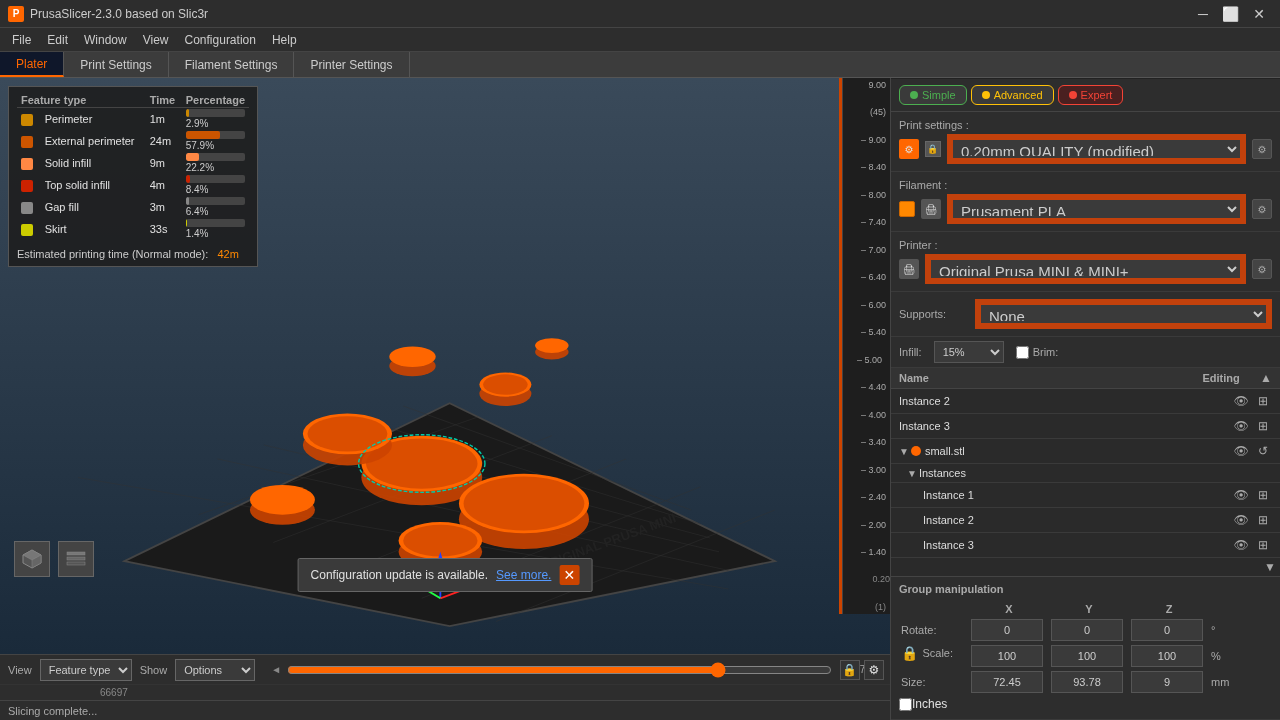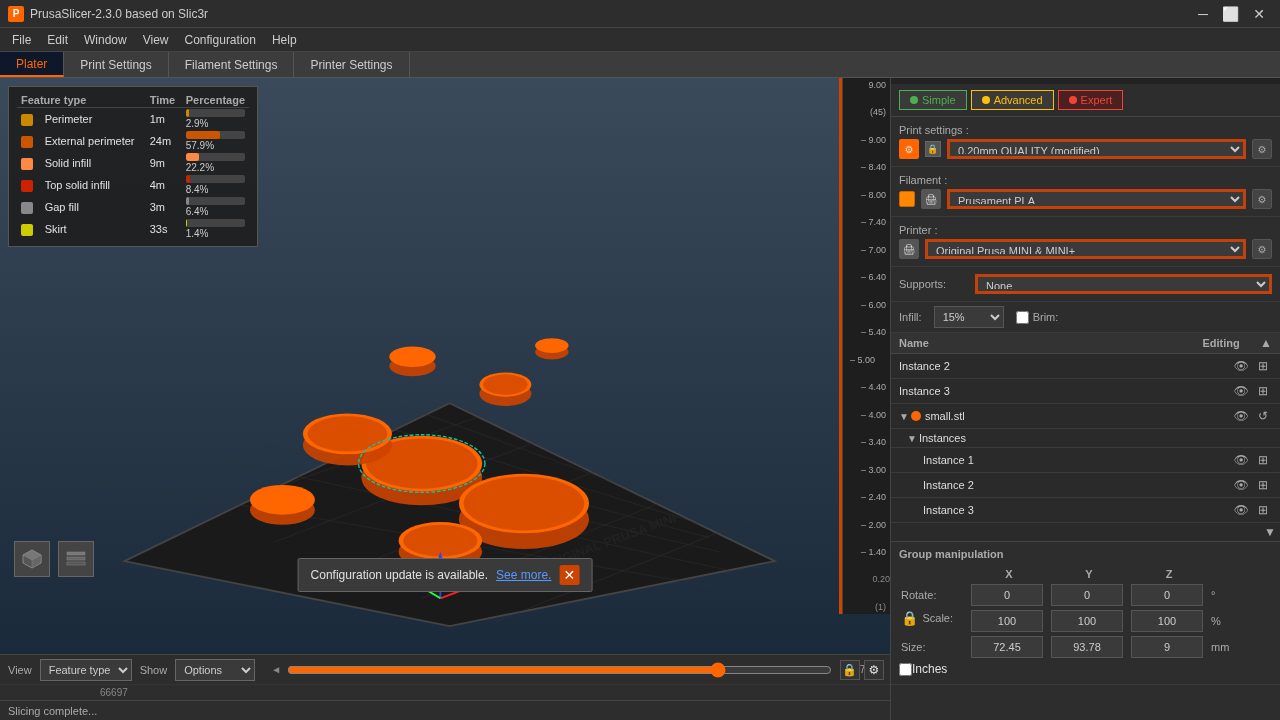--- a/index.html
+++ b/index.html
@@ -48,34 +48,34 @@
     .view-cube { width: 36px; height: 36px; background: #444; display: flex; align-items: center; justify-content: center; border: 1px solid #666; cursor: pointer; position: absolute; bottom: 35px; left: 8px; }
     .view-layers { width: 36px; height: 36px; background: #444; display: flex; align-items: center; justify-content: center; border: 1px solid #666; cursor: pointer; position: absolute; bottom: 35px; left: 52px; }
     .view-label { color: #aaa; font-size: 11px; }
     .view-dropdown { background: #3a3a3a; border: 1px solid #666; color: #ccc; font-size: 11px; padding: 2px 4px; height: 22px; }
     
     
     .right-panel { width: 390px; background: #2d2d2d; display: flex; flex-direction: column; border-left: 1px solid #444; overflow-y: auto; }
     
     
     .mode-buttons { display: flex; align-items: center; padding: 6px 8px; gap: 4px; border-bottom: 1px solid #444; }
-    .mode-btn { padding: 3px 10px; border: 1px solid #555; background: #3a3a3a; color: #ccc; cursor: pointer; font-size: 11px; display: flex; align-items: center; gap: 4px; border-radius: 0; }
+    .mode-btn { padding: 3px 10px; border: 1px solid #555; background: #3a3a3a; color: #ccc; cursor: pointer; font-size: 11px; display: flex; align-items: center; gap: 4px; border-radius: 6px; }
     .mode-btn.active-simple { border-color: #4caf50; color: #4caf50; }
     .mode-btn.active-advanced { border-color: #ffc107; color: #ffc107; }
     .mode-btn.active-expert { border-color: #f44336; color: #f44336; }
     .dot { width: 8px; height: 8px; border-radius: 50%; }
     .dot-green { background: #4caf50; }
     .dot-yellow { background: #ffc107; }
     .dot-red { background: #f44336; }
     
     
     .rp-section { padding: 4px 8px; border-bottom: 1px solid #3a3a3a; }
     .rp-row { display: flex; align-items: center; margin: 3px 0; gap: 6px; }
     .rp-label { color: #aaa; font-size: 11px; min-width: 70px; }
-    .rp-select { flex: 1; background: #3a3a3a; border: 3px solid #c2410c; color: #ccc; font-size: 11px; padding: 2px 4px; height: 20px; }
+    .rp-select { flex: 1; background: #3a3a3a; border: 6px solid #c2410c; color: #ccc; font-size: 15px; padding: 2px 4px; height: 30px; }
     .rp-settings-icon { width: 20px; height: 20px; background: #444; border: 1px solid #555; display: flex; align-items: center; justify-content: center; cursor: pointer; font-size: 10px; color: #aaa; border-radius: 2px; }
     .rp-printer-icon { width: 20px; height: 20px; background: #555; border-radius: 2px; display: flex; align-items: center; justify-content: center; font-size: 10px; }
     
     
     .infill-row { display: flex; align-items: center; gap: 12px; padding: 4px 8px; border-bottom: 1px solid #3a3a3a; }
     .infill-label { color: #aaa; font-size: 11px; }
     .infill-select { background: #3a3a3a; border: 1px solid #555; color: #ccc; font-size: 11px; padding: 2px 4px; height: 22px; width: 70px; }
     .brim-check { display: flex; align-items: center; gap: 4px; color: #aaa; font-size: 11px; }
     
     
@@ -216,20 +216,24 @@
             <td>33s</td>
             <td class="bar-cell">
               <div class="bar-bg">
                   <div class="bar-fill" style="width:2%; background:#cccc00;"></div>
                 </div>
               <span style="font-size:10px; color:#ccc;">1.4%</span>
             </td>
           </tr>
         </tbody>
       </table>
+      <div class="print-time">
+        <span>Estimated printing time (Normal mode):</span>
+        <span style="color:#ff8800; margin-left:6px;">42m</span>
+      </div>
     </div>
 
     <div class="viewport" style="position: relative; overflow: hidden;">
 
       <div style="position:absolute; inset:0; background: linear-gradient(180deg, #3a4a5a 0%, #2a3a4a 50%, #1a2a3a 100%);"></div>
 
       <svg style="position:absolute; inset:0; width:100%; height:100%;" viewBox="0 0 790 620">
 
         <polygon points="50,520 400,350 750,520 400,590" fill="#1a1a1a" stroke="#444" stroke-width="2"></polygon>
 
@@ -291,21 +295,21 @@
         <div style="font-size:9px; color:#aaa; text-align:right; padding-right:4px;">9.00</div>
         <div style="font-size:9px; color:#aaa; text-align:right; padding-right:4px;">(45)</div>
         <div style="font-size:9px; color:#aaa; text-align:right; padding-right:4px;">– 9.00</div>
         <div style="font-size:9px; color:#aaa; text-align:right; padding-right:4px;">– 8.40</div>
         <div style="font-size:9px; color:#aaa; text-align:right; padding-right:4px;">– 8.00</div>
         <div style="font-size:9px; color:#aaa; text-align:right; padding-right:4px;">– 7.40</div>
         <div style="font-size:9px; color:#aaa; text-align:right; padding-right:4px;">– 7.00</div>
         <div style="font-size:9px; color:#aaa; text-align:right; padding-right:4px;">– 6.40</div>
         <div style="font-size:9px; color:#aaa; text-align:right; padding-right:4px;">– 6.00</div>
         <div style="font-size:9px; color:#aaa; text-align:right; padding-right:4px;">– 5.40</div>
-        <div style="font-size:9px; color:#aaa; text-align:right; padding-right:15px;">– 5.00</div>
+        <div style="font-size:9px; color:#aaa; text-align:right; padding-right:8px;">– 5.00</div>
         <div style="font-size:9px; color:#aaa; text-align:right; padding-right:4px;">– 4.40</div>
         <div style="font-size:9px; color:#aaa; text-align:right; padding-right:4px;">– 4.00</div>
         <div style="font-size:9px; color:#aaa; text-align:right; padding-right:4px;">– 3.40</div>
         <div style="font-size:9px; color:#aaa; text-align:right; padding-right:4px;">– 3.00</div>
         <div style="font-size:9px; color:#aaa; text-align:right; padding-right:4px;">– 2.40</div>
         <div style="font-size:9px; color:#aaa; text-align:right; padding-right:4px;">– 2.00</div>
         <div style="font-size:9px; color:#aaa; text-align:right; padding-right:4px;">– 1.40</div>
         <div style="font-size:9px; color:#888; text-align:right; padding-right:0;">0.20</div>
         <div style="font-size:9px; color:#888; text-align:right; padding-right:4px;">(1)</div>
       </div>

